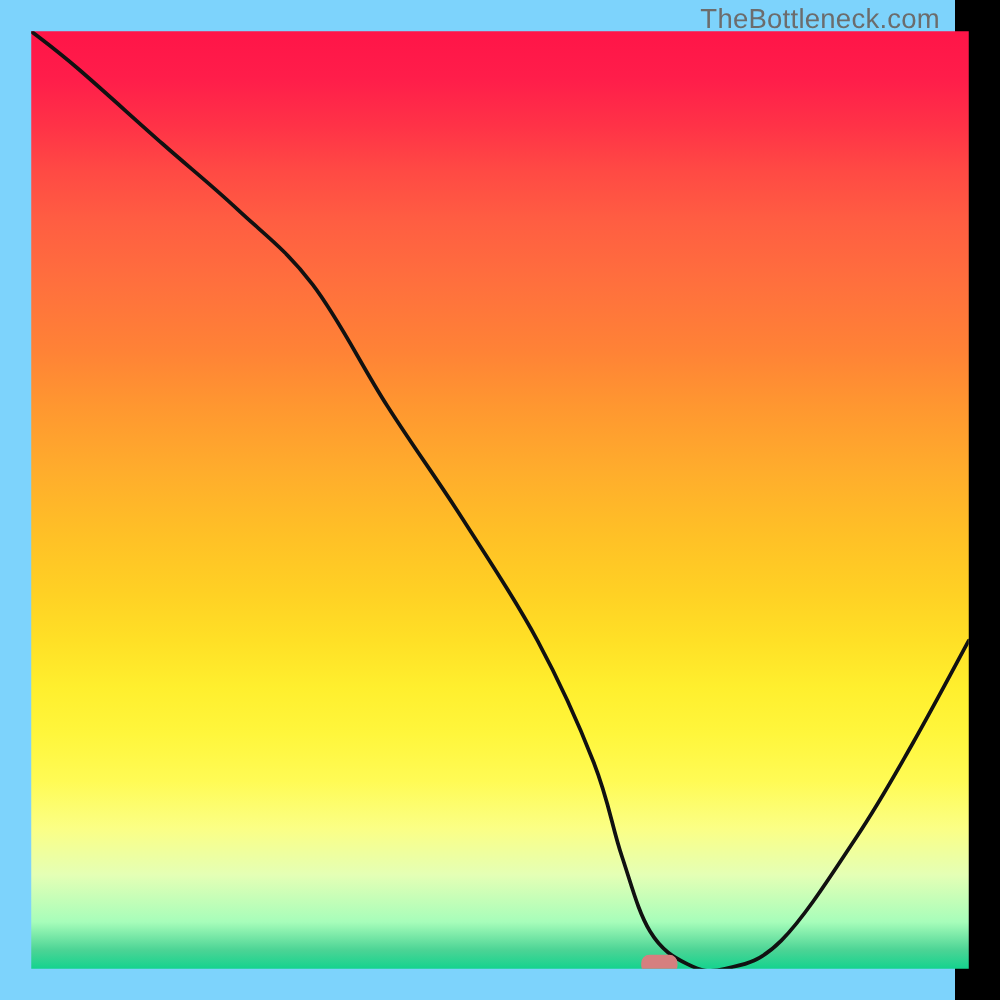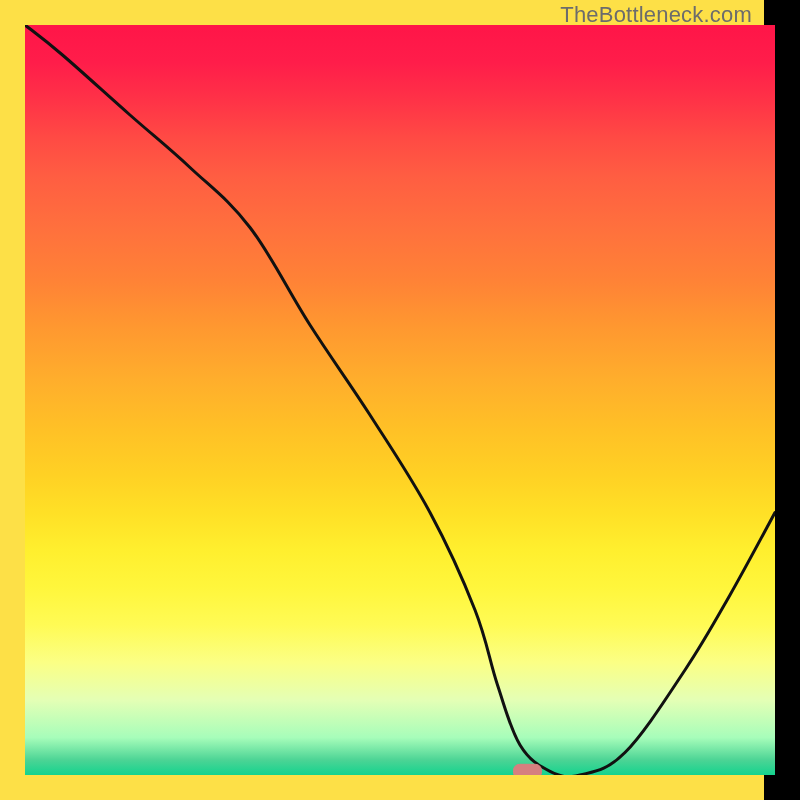--- a/index.html
+++ b/index.html
@@ -7,21 +7,21 @@
     padding: 0;
     width: 800px;
     height: 800px;
     background: #000;
     overflow: hidden;
   }
   .chart-container {
     position: relative;
     width: 764px;
     height: 800px;
-    background: #fde047;
+    background: #7dd3fc;
   }
   .watermark {
     position: absolute;
     top: 2px;
     right: 12px;
     font-family: Arial, Helvetica, sans-serif;
     font-size: 22px;
     color: #6c6c6c;
     letter-spacing: 0.2px;
     z-index: 10;

